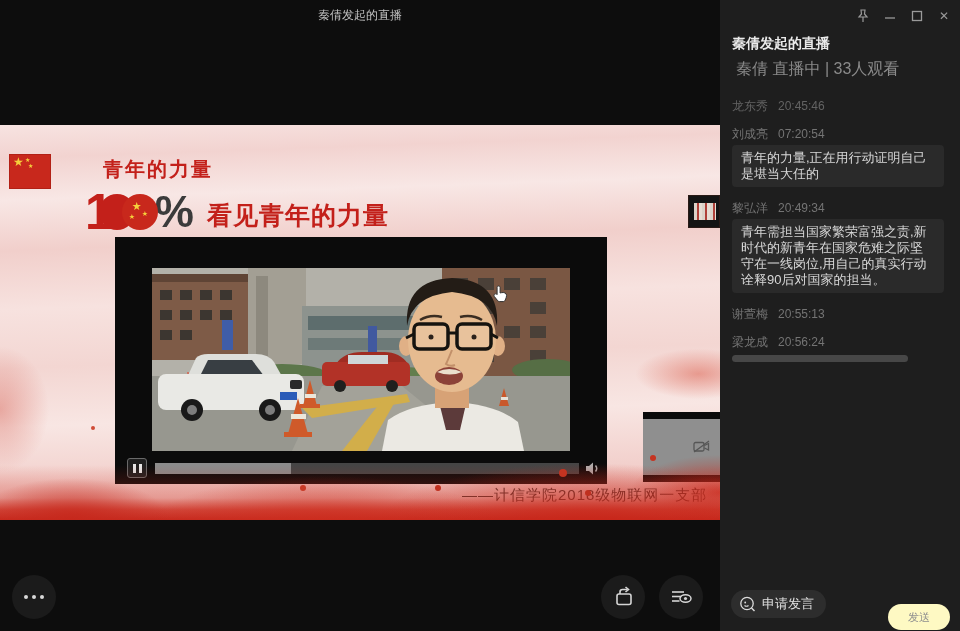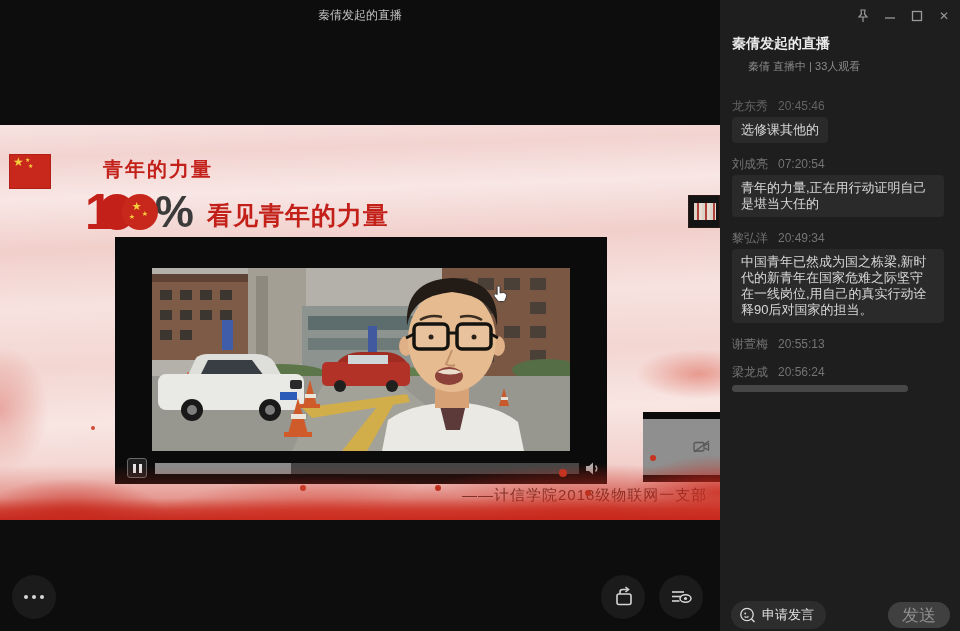--- a/index.html
+++ b/index.html
@@ -77,43 +77,43 @@
   .more-btn i { display:block; width:4px; height:4px; border-radius:50%; background:#d9d9d9; }
   .switch-btn { left:601px; top:575px; }
   .view-btn { left:659px; top:575px; }
 
   
   .chat { position:absolute; left:720px; top:0; width:240px; height:631px; background:#1e1e1e; }
   .win-controls { position:absolute; top:8px; right:8px; display:flex; align-items:center; gap:11px; }
   .win-btn { background:none; border:none; color:#9a9a9a; font-size:12px; cursor:pointer;
              width:16px; height:16px; display:flex; align-items:center; justify-content:center; padding:0; }
   .chat-title { position:absolute; left:12px; top:35px; color:#eaeaea; font-size:14px; font-weight:bold; }
-  .chat-status { position:absolute; left:28px; top:59px; color:#8a8a8a; font-size:11px; }
+  .chat-status { position:absolute; left:16px; top:59px; color:#8a8a8a; font-size:16px; }
 
   .msg-list { position:absolute; left:0; top:95px; width:280px; height:418px; overflow:hidden;
               padding:3px 12px 0 12px; }
   .msg { margin-bottom:13px; }
   .msg-head { font-size:12px; color:#747474; height:15px; margin-bottom:4px; }
   .msg-head .time { margin-left:10px; }
   .msg-bubble { display:inline-block; background:#2a2a2a; color:#d8d8d8; font-size:13px;
                 line-height:16px; padding:5px 9px; border-radius:4px; max-width:212px; }
   .msg.first .msg-head { opacity:.8; }
   .faded-bubble { width:176px; height:7px; border-radius:3.5px; background:rgba(195,195,195,.25);
                   margin-top:6px; }
 
   .composer { position:absolute; left:10px; top:518px; width:220px; height:55px; background:#1e1e1e;
               border:1px solid #5d5d5d; border-radius:3px; resize:none; color:#cfcfcf; font-size:12px;
               padding:8px 9px; font-family:"Liberation Sans","DejaVu Sans",sans-serif; outline:none; }
   .composer::placeholder { color:#6e6e6e; }
-  .chat-actions { position:absolute; left:0; top:590px; width:240px; height:28px;margin-top:11px; }
+  .chat-actions { position:absolute; left:0; top:590px; width:240px; height:28px; }
   .speak-btn { position:absolute; left:11px; top:0; height:28px; border-radius:14px; background:#2d2d2d;
                border:none; color:#e0e0e0; font-size:13px; display:flex; align-items:center; gap:5px;
                padding:0 12px 0 8px; cursor:pointer; }
-  .send-btn { position:absolute; right:10px; top:1px; width:62px; height:26px; border-radius:13px;
-              background:#404040; border:none; color:#8f8f8f; font-size:17px; cursor:pointer; }
+  .send-btn { position:absolute; right:10px; top:14px; width:62px; height:26px; border-radius:13px;
+              background:#fef9c3; border:none; color:#8f8f8f; font-size:11px; cursor:pointer; }
 </style>
 </head>
 <body>
 
 <div class="app">
 
   <div class="main">
     <div class="main-title">秦倩发起的直播</div>
 
     <div class="slide">
@@ -305,29 +305,28 @@
       </button>
       <button class="win-btn">✕</button>
     </div>
 
     <div class="chat-title">秦倩发起的直播</div>
     <div class="chat-status">秦倩 直播中 | 33人观看</div>
 
     <div class="msg-list">
       <div class="msg first">
         <div class="msg-head"><span>龙东秀</span><span class="time">20:45:46</span></div>
-        <div class="msg-bubble">选修课其他的</div>
       </div>
       <div class="msg">
         <div class="msg-head"><span>刘成亮</span><span class="time">07:20:54</span></div>
         <div class="msg-bubble">青年的力量,正在用行动证明自己是堪当大任的</div>
       </div>
       <div class="msg">
         <div class="msg-head"><span>黎弘洋</span><span class="time">20:49:34</span></div>
-        <div class="msg-bubble">中国青年已然成为国之栋梁,新时代的新青年在国家危难之际坚守在一线岗位,用自己的真实行动诠释90后对国家的担当。</div>
+        <div class="msg-bubble">青年需担当国家繁荣富强之责,新时代的新青年在国家危难之际坚守在一线岗位,用自己的真实行动诠释90后对国家的担当。</div>
       </div>
       <div class="msg">
         <div class="msg-head"><span>谢萱梅</span><span class="time">20:55:13</span></div>
       </div>
       <div class="msg">
         <div class="msg-head"><span>梁龙成</span><span class="time">20:56:24</span></div>
         <div class="faded-bubble"></div>
       </div>
     </div>
 

